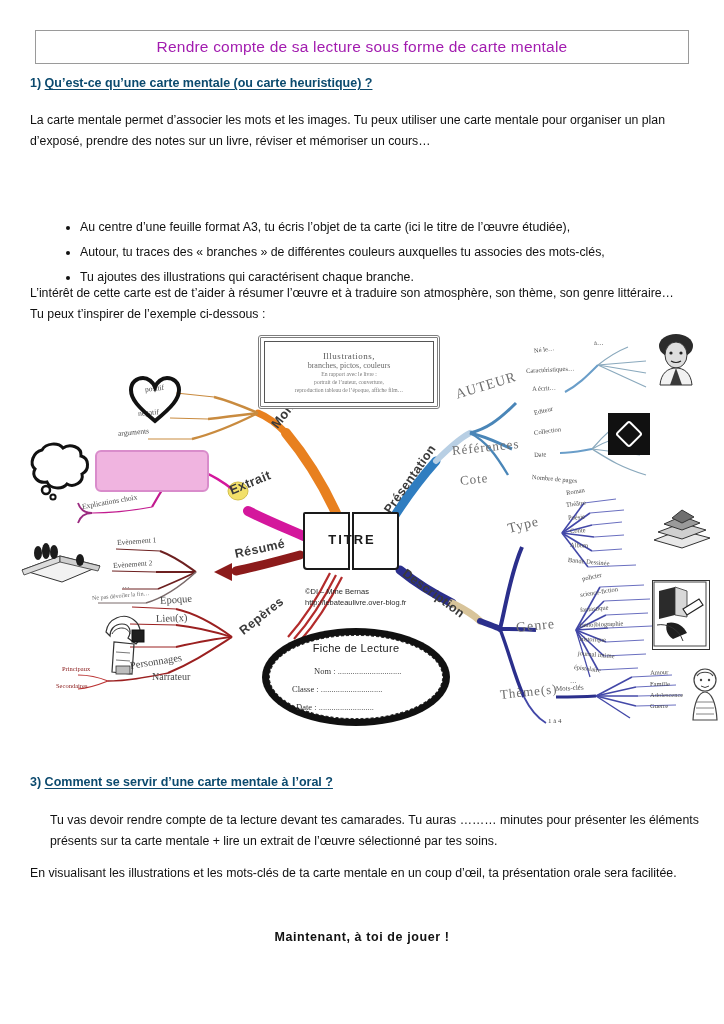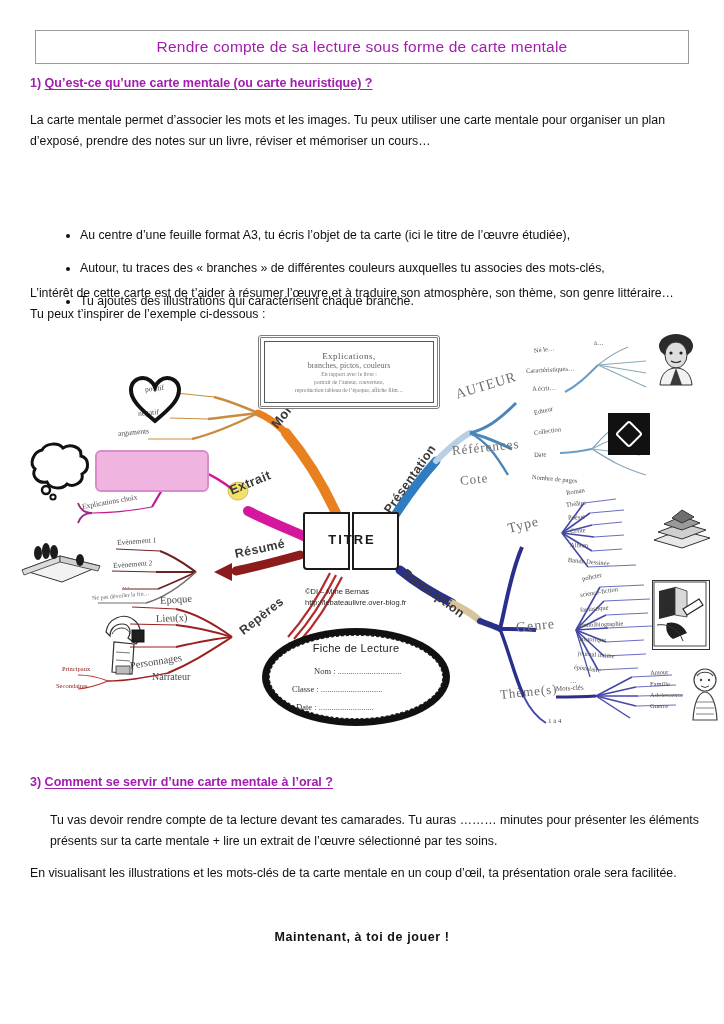--- a/index.html
+++ b/index.html
@@ -25,36 +25,36 @@
     background:#fff;
   }
   .title-box .t{
     font-size:15.5px;letter-spacing:.2px;color:#a21caf;
     font-family:"Liberation Sans", sans-serif;
   }
 
   
   .h2{
     position:absolute;left:30px;
-    font-size:12.5px;font-weight:bold;color:#a21caf;
+    font-size:12.5px;font-weight:bold;color:#0c4a6e;
     white-space:nowrap;
   }
   .h2 .num{text-decoration:none;}
   .h2 .u{text-decoration:underline;text-underline-offset:2px;}
   .para{
     position:absolute;left:30px;width:660px;
     font-size:12.3px;line-height:21px;color:#111;
     text-align:left;
   }
   .bullets{
     position:absolute;left:58px;width:630px;
     font-size:12.3px;line-height:21px;color:#111;
     margin:0;padding:0 0 0 22px;
   }
-  .bullets li{margin:12px 0 1px 0;}
+  .bullets li{margin:4px 0 1px 0;}
   .center-line{
     position:absolute;left:0;width:724px;text-align:center;
     font-size:12.5px;font-weight:bold;color:#111;letter-spacing:.6px;
   }
 
   
   .map{
     position:absolute;left:0;top:325px;width:724px;height:425px;
   }
   .map svg{position:absolute;left:0;top:0;}
@@ -403,21 +403,21 @@
 
     <div class="credit" style="top:261px;">
       <div>©DI – Mme Bernas</div>
       <div>http://lebateaulivre.over-blog.fr</div>
     </div>
 
     <div class="pink-box" style="top:125px;"></div>
 
     <div class="illus-frame" style="top:10px;">
       <div class="illus-inner">
-        <div class="l1">Explications,</div>
+        <div class="l1">Illustrations,</div>
         <div class="l2">branches, pictos, couleurs</div>
         <div class="l3">En rapport avec le livre :</div>
         <div class="l3">portrait de l’auteur, couverture,</div>
         <div class="l3">reproduction tableau de l’époque, affiche film…</div>
       </div>
     </div>
 
     <div class="fiche" style="top:303px;">
       <div class="outer"></div>
       <div class="inner"></div>

